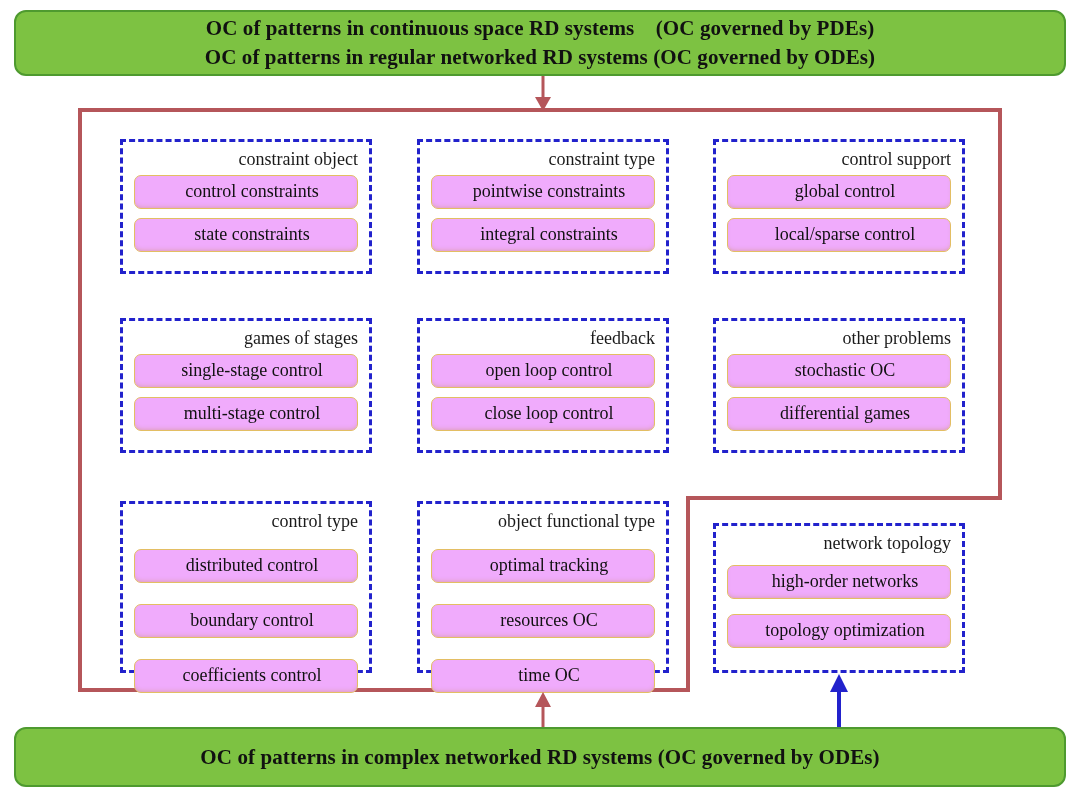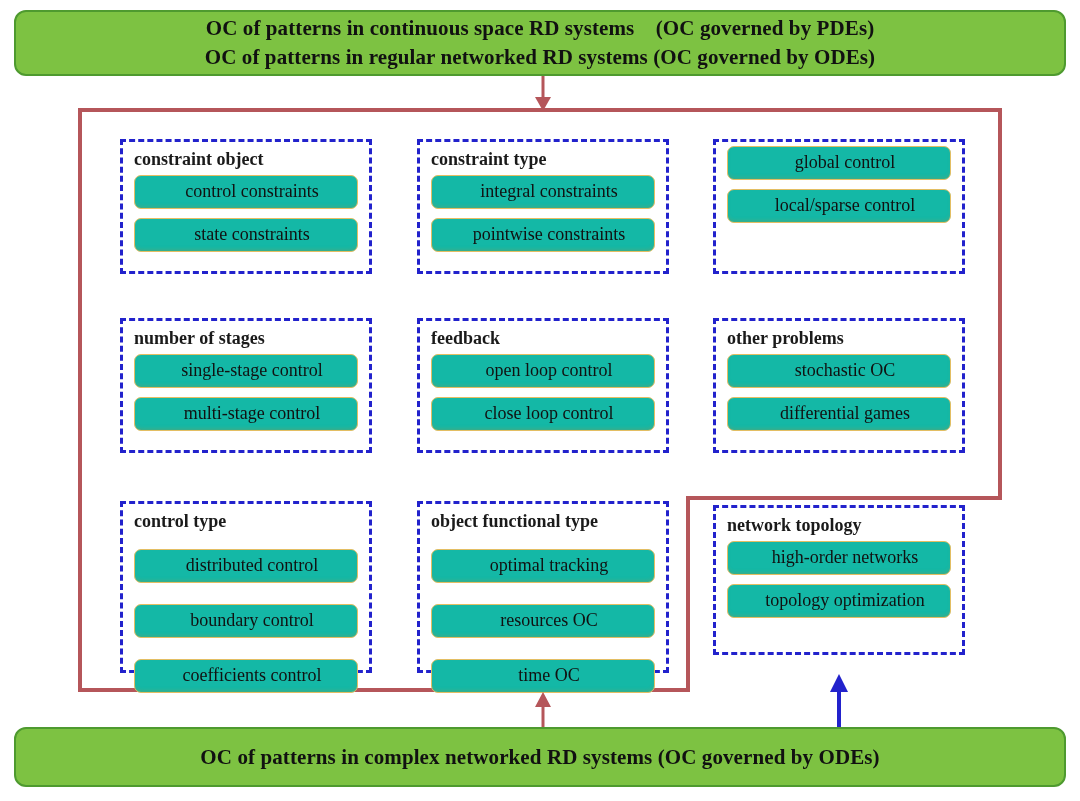--- a/index.html
+++ b/index.html
@@ -51,51 +51,50 @@
     position:absolute;
     box-sizing:border-box;
     border:3px dashed #2222CC;
     background:#ffffff;
     padding:4px 11px 9px 11px;
     display:flex;
     flex-direction:column;
     align-items:stretch;
   }
   .group-title{
-    text-align:left;
+    text-align:right;
     font-size:18px;
     color:#1a1a1a;
     line-height:1.45;
     margin-bottom:3px;
     white-space:nowrap;
-    font-weight:bold;
   }
   .item{
-    background:#14b8a6;
+    background:#f0abfc;
     border:1.5px solid #E3BE63;
     border-radius:7px;
     text-align:center;
     font-size:18px;
     color:#111111;
     padding:5px 4px 6px 16px;
     margin-bottom:9px;
     white-space:nowrap;
     box-shadow:inset 0 -3px 5px -3px rgba(180,140,50,.45);
   }
   .item:last-child{margin-bottom:16px;}
 
   
   .col1{left:120px;width:252px;}
   .col2{left:417px;width:252px;}
   .col3{left:713px;width:252px;}
 
   .row1{top:139px;height:135px;}
   .row2{top:318px;height:135px;}
   .row3{top:501px;height:172px;gap:12px;}
-  .row3b{top:505px;height:150px;}
+  .row3b{top:523px;height:150px;gap:6px;}
 
   
   .arrow{position:absolute;}
 </style>
 </head>
 <body>
 
 <div id="stage">
 
   <div class="green-box" id="top-banner">
@@ -115,31 +114,32 @@
   </div>
 
   <div class="group col1 row1">
     <div class="group-title">constraint object</div>
     <div class="item">control constraints</div>
     <div class="item">state constraints</div>
   </div>
 
   <div class="group col2 row1">
     <div class="group-title">constraint type</div>
+    <div class="item">pointwise constraints</div>
     <div class="item">integral constraints</div>
-    <div class="item">pointwise constraints</div>
   </div>
 
   <div class="group col3 row1">
+    <div class="group-title">control support</div>
     <div class="item">global control</div>
     <div class="item">local/sparse control</div>
   </div>
 
   <div class="group col1 row2">
-    <div class="group-title">number of stages</div>
+    <div class="group-title">games of stages</div>
     <div class="item">single-stage control</div>
     <div class="item">multi-stage control</div>
   </div>
 
   <div class="group col2 row2">
     <div class="group-title">feedback</div>
     <div class="item">open loop control</div>
     <div class="item">close loop control</div>
   </div>
 

